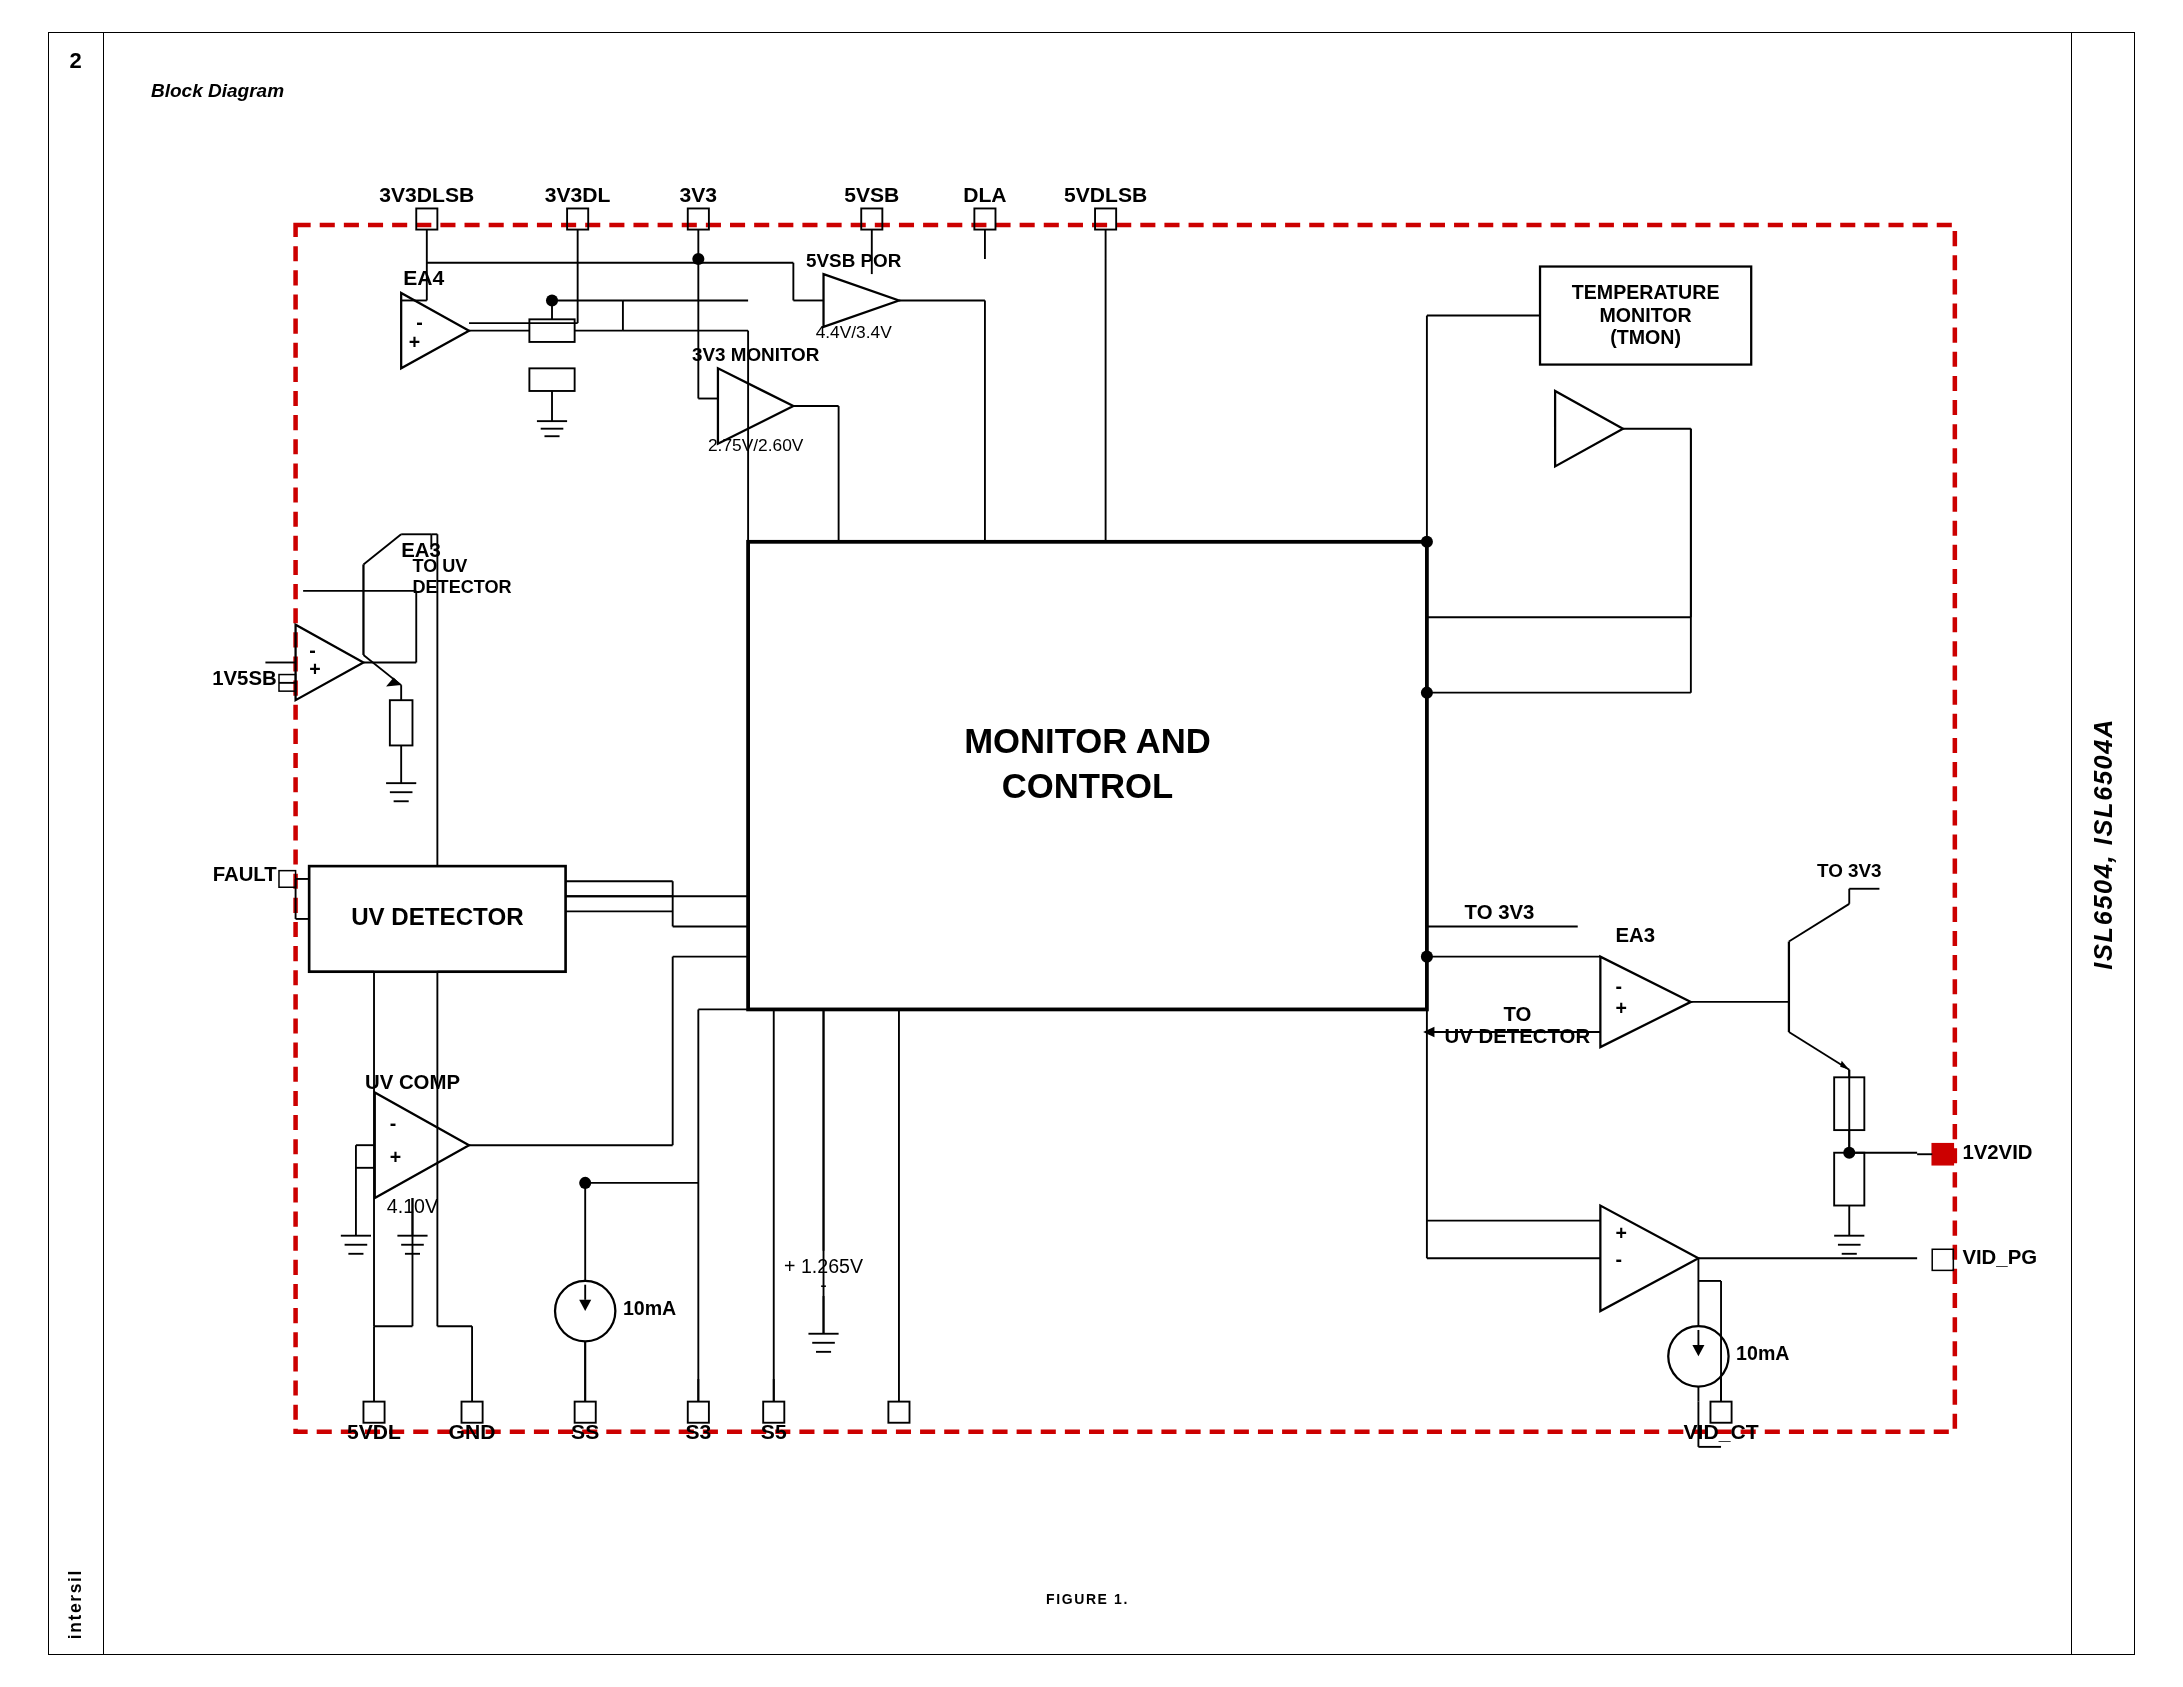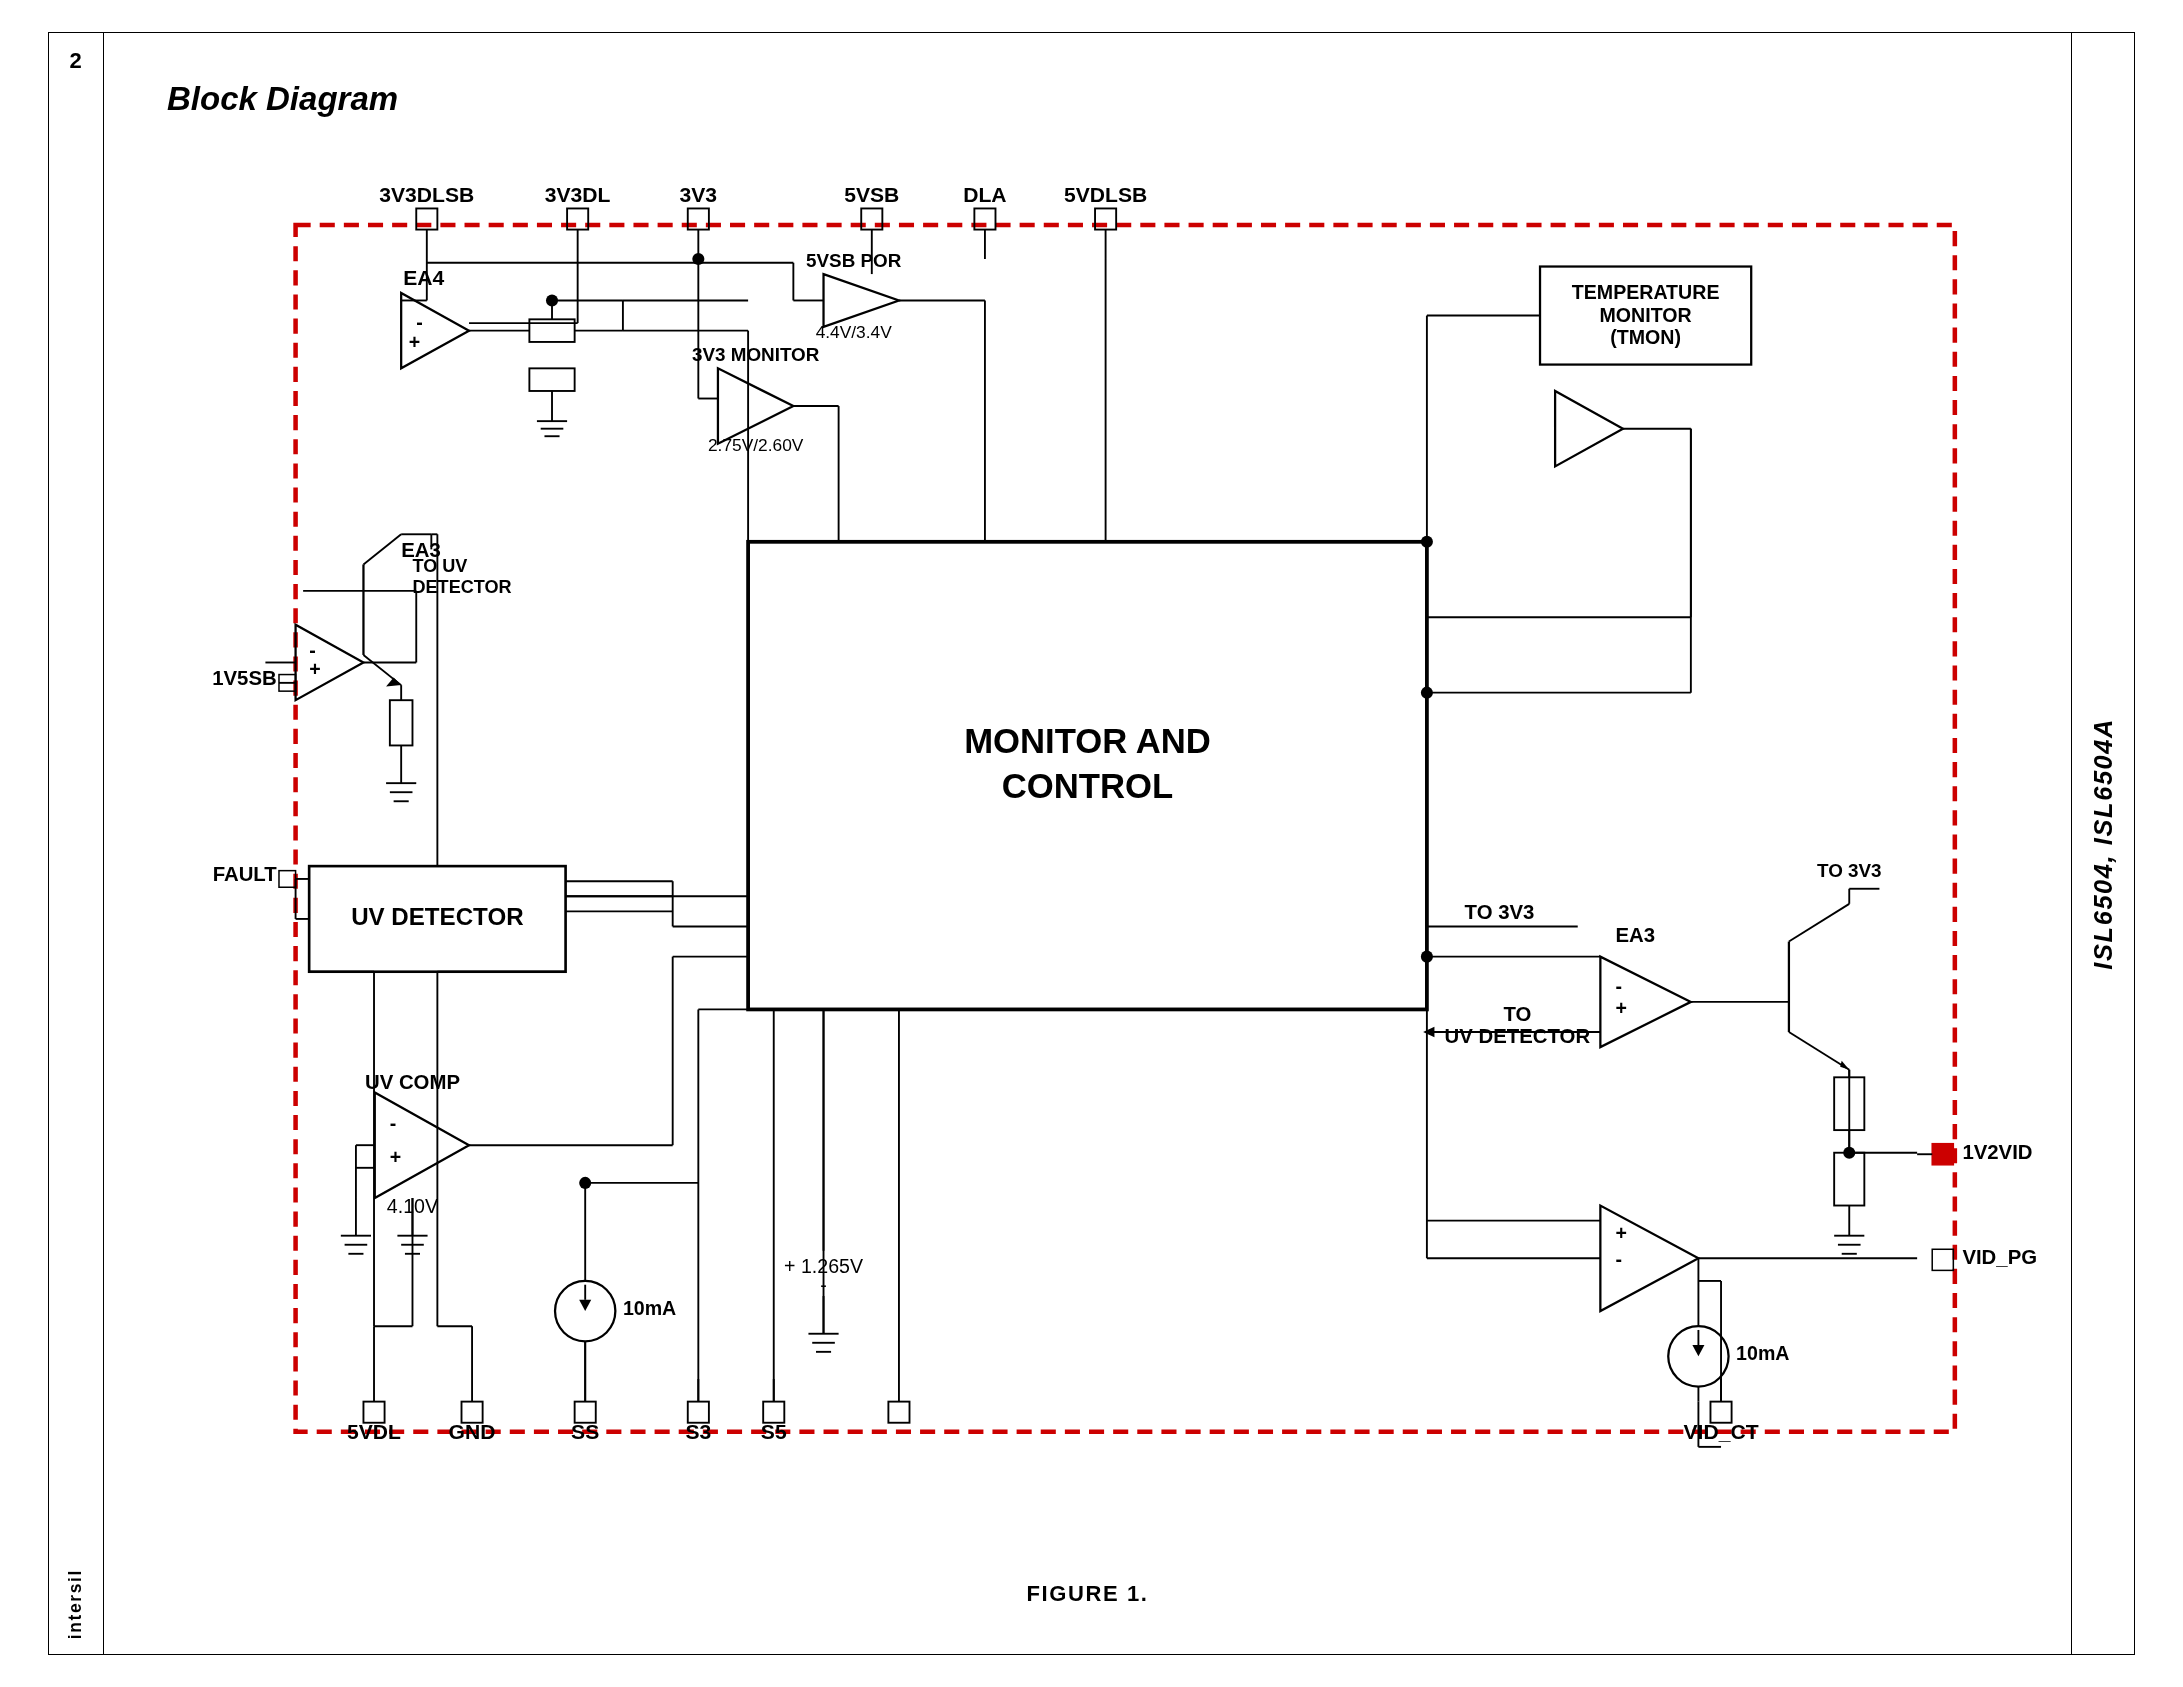--- a/index.html
+++ b/index.html
@@ -81,34 +81,34 @@
       left: 103px;
       top: 32px;
       right: 111px;
       bottom: 32px;
     }
 
     
     .title {
       position: absolute;
       top: 48px;
-      left: 64px;
-      font-size: 33px;
+      left: 48px;
+      font-size: 19px;
       font-weight: bold;
       font-style: italic;
       color: #000;
     }
 
     
     .figure-caption {
       position: absolute;
       bottom: 48px;
       left: 50%;
       transform: translateX(-50%);
-      font-size: 22px;
+      font-size: 14px;
       font-weight: bold;
       color: #000;
       letter-spacing: 1.6px;
       margin-top: 48px;
     }
 
     
     .diagram-container {
       position: absolute;
       top: 95px;

